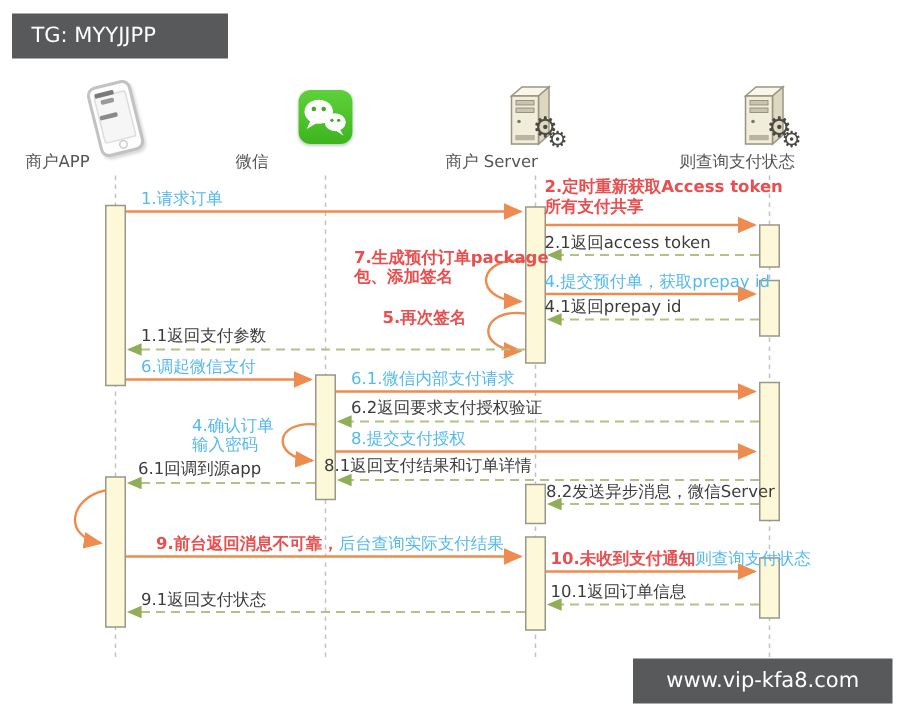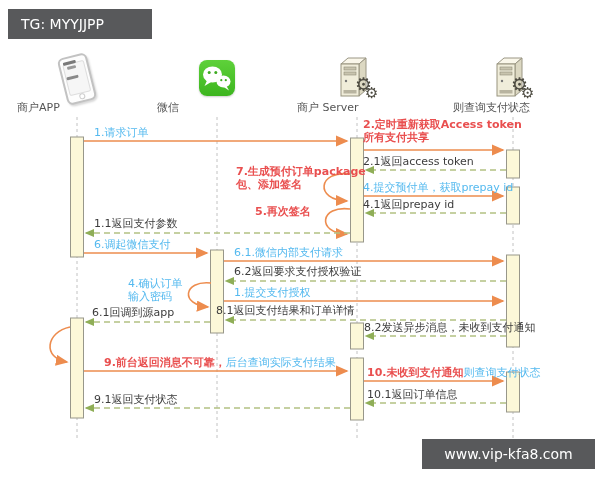--- a/index.html
+++ b/index.html
@@ -192,24 +192,24 @@
   <div class="msg dark" style="left:94px;top:217px">1.1返回支付参数</div>
   <div class="msg blue" style="left:94px;top:238px">6.调起微信支付</div>
   <div class="msg blue" style="left:234px;top:246px">6.1.微信内部支付请求</div>
   <div class="msg dark" style="left:234px;top:265px">6.2返回要求支付授权验证</div>
 
   <div class="msg blue" style="left:128px;top:277px">
     <div>4.确认订单</div>
     <div>输入密码</div>
   </div>
 
-  <div class="msg blue" style="left:234px;top:286px">1.提交支付授权</div>
+  <div class="msg blue" style="left:234px;top:286px">8.提交支付授权</div>
   <div class="msg dark" style="left:216px;top:304px">8.1返回支付结果和订单详情</div>
   <div class="msg dark" style="left:92px;top:306px">6.1回调到源app</div>
-  <div class="msg dark" style="left:364px;top:321px">8.2发送异步消息，未收到支付通知</div>
+  <div class="msg dark" style="left:364px;top:321px">8.2发送异步消息，微信Server</div>
 
   <div class="msg" style="left:104px;top:356px">
     <span class="red">9.前台返回消息不可靠，</span><span class="blue">后台查询实际支付结果</span>
   </div>
 
   <div class="msg" style="left:367px;top:366px">
     <span class="red">10.未收到支付通知</span><span class="blue">则查询支付状态</span>
   </div>
 
   <div class="msg dark" style="left:367px;top:388px">10.1返回订单信息</div>

